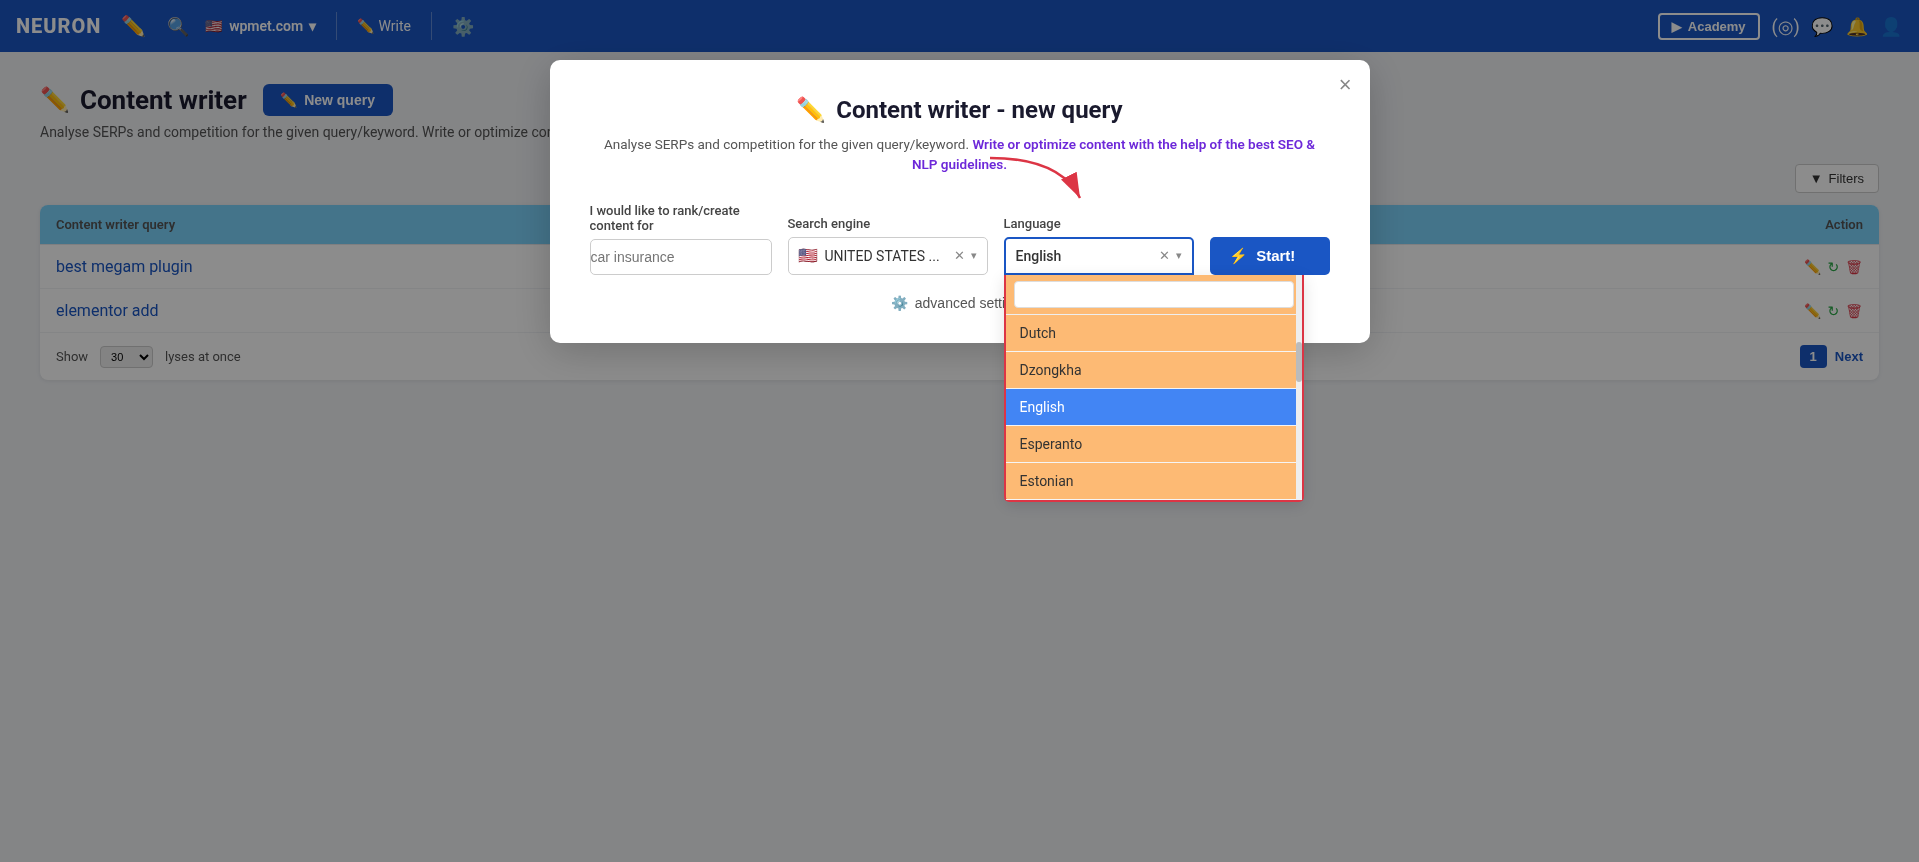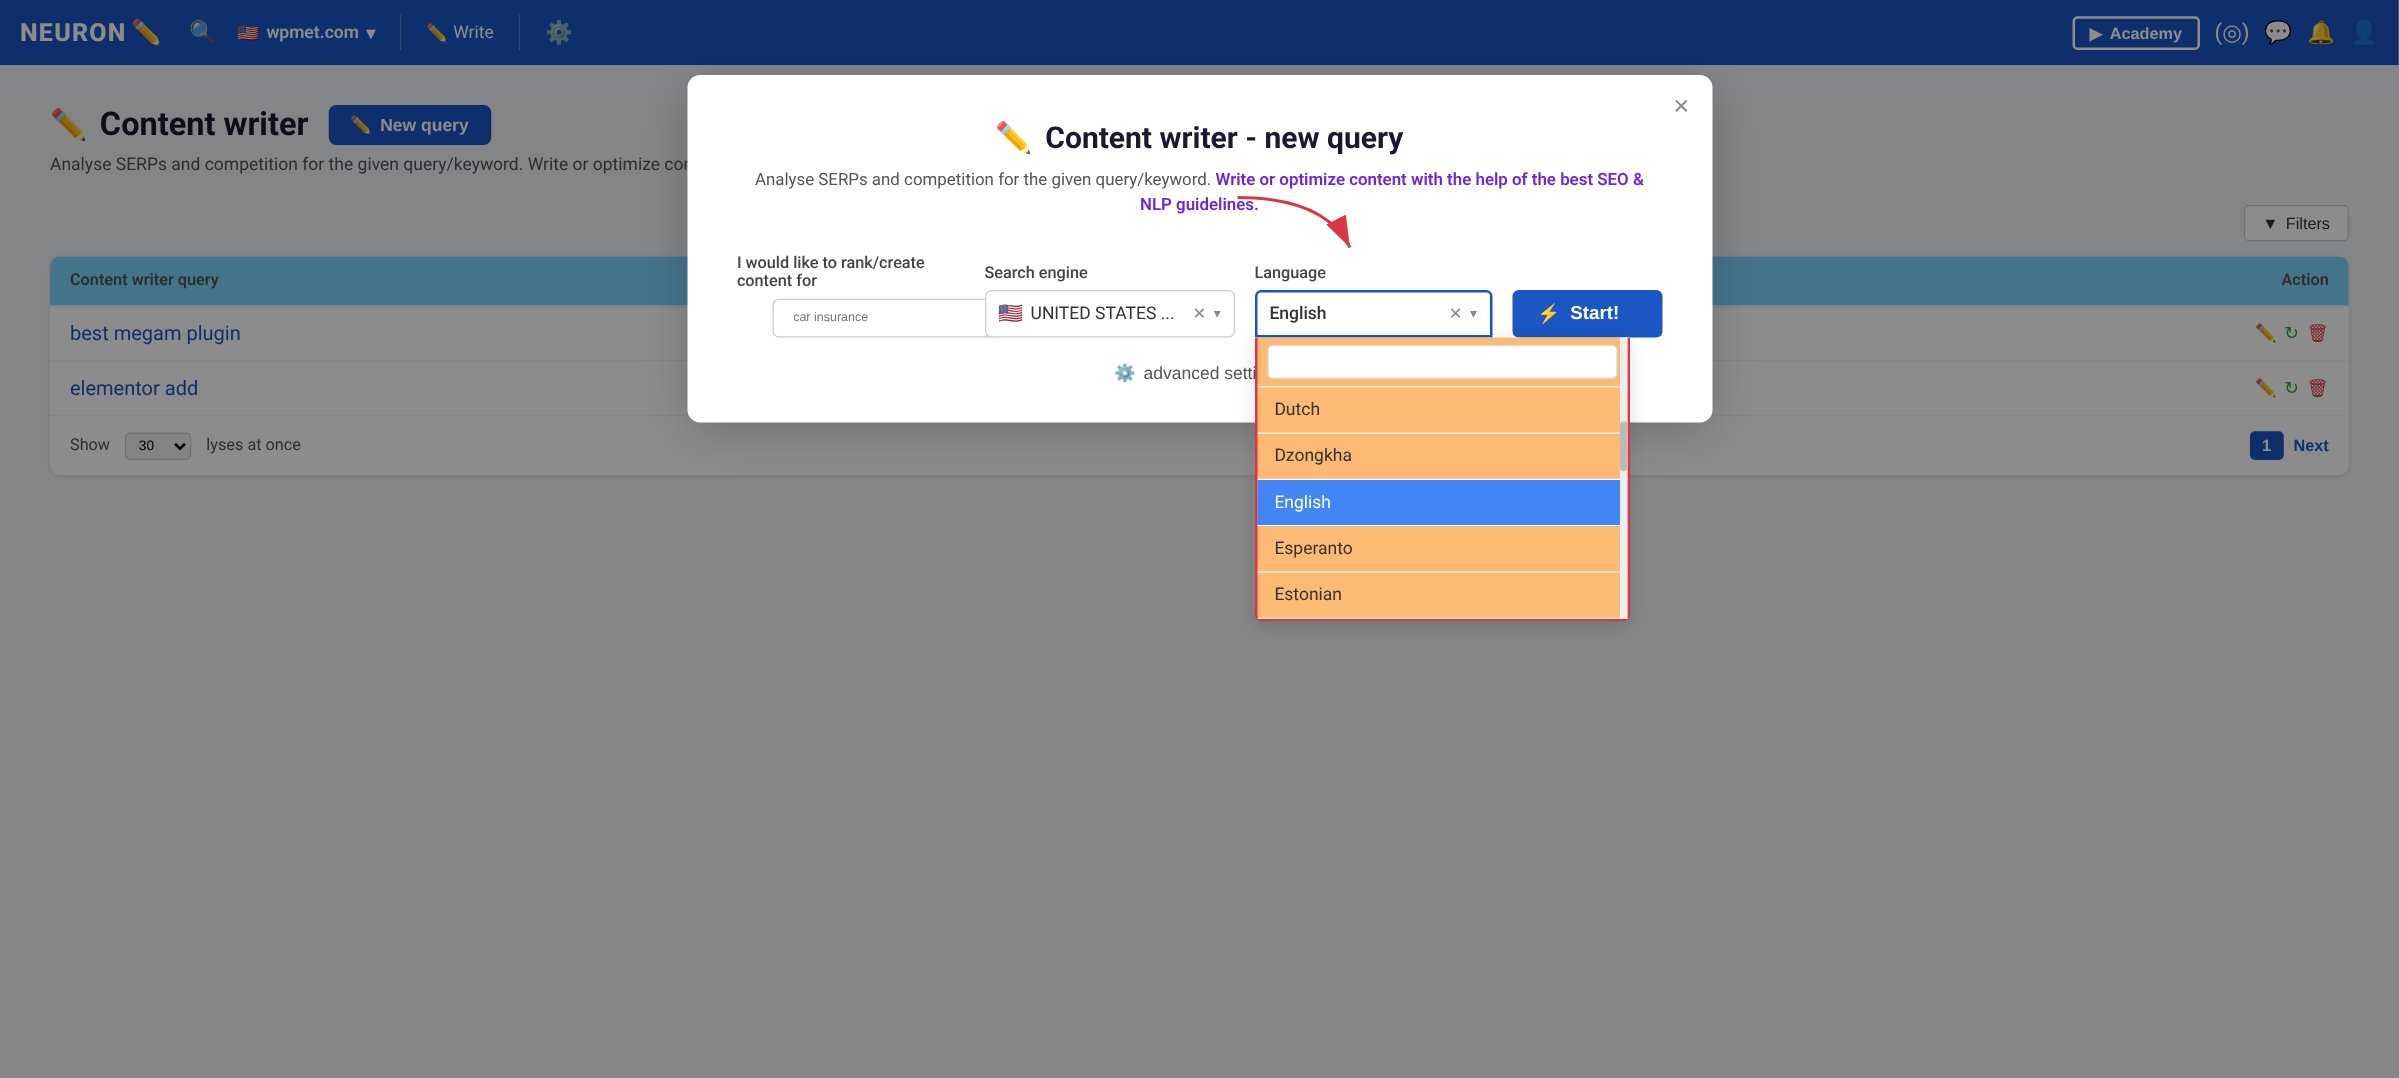--- a/index.html
+++ b/index.html
@@ -21,21 +21,21 @@
       position: relative;
       z-index: 1;
     }
     .topnav-logo {
       color: #fff;
       font-weight: 800;
       font-size: 20px;
       letter-spacing: 1px;
       display: flex;
       align-items: center;
-      gap: 4px;
+      gap: 20px;
     }
     .topnav-search-icon { color: #fff; font-size: 18px; cursor: pointer; margin-left: 4px; }
     .topnav-site {
       color: #fff;
       font-size: 14px;
       font-weight: 600;
       display: flex;
       align-items: center;
       gap: 6px;
       cursor: pointer;
@@ -284,26 +284,25 @@
     .form-group-btn { width: 120px; }
 
     .form-label {
       font-size: 13px;
       color: #444;
       font-weight: 500;
     }
     .form-input {
       border: 1px solid #ccc;
       border-radius: 5px;
-      padding: 9px 16px;
-      font-size: 10px;
+      padding: 9px 0;
+      font-size: 14px;
       color: #333;
       outline: none;
       width: 100%;
-      margin-left: 28px;
     }
 
     .select-wrapper {
       position: relative;
       display: flex;
       align-items: center;
       border: 1px solid #ccc;
       border-radius: 5px;
       background: #fff;
       padding: 7px 10px;

